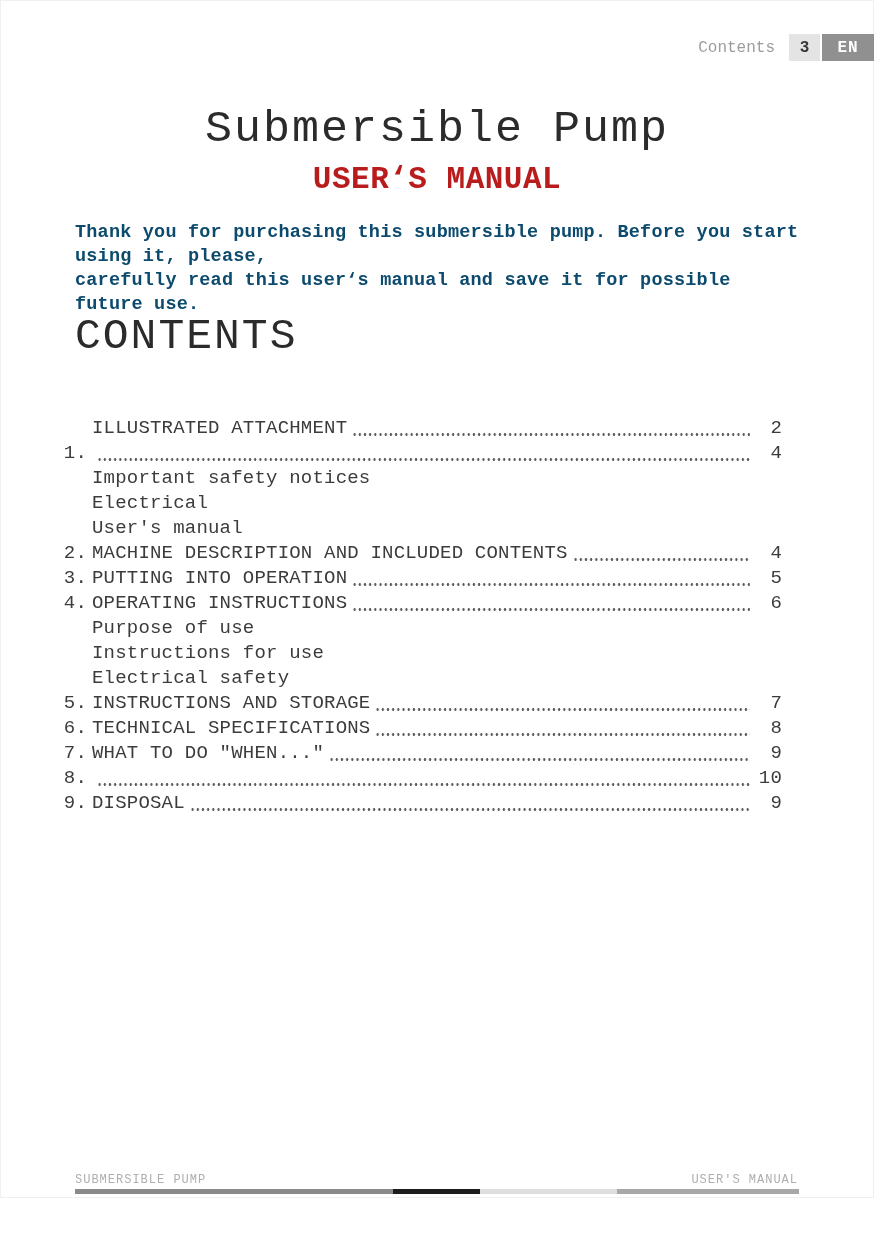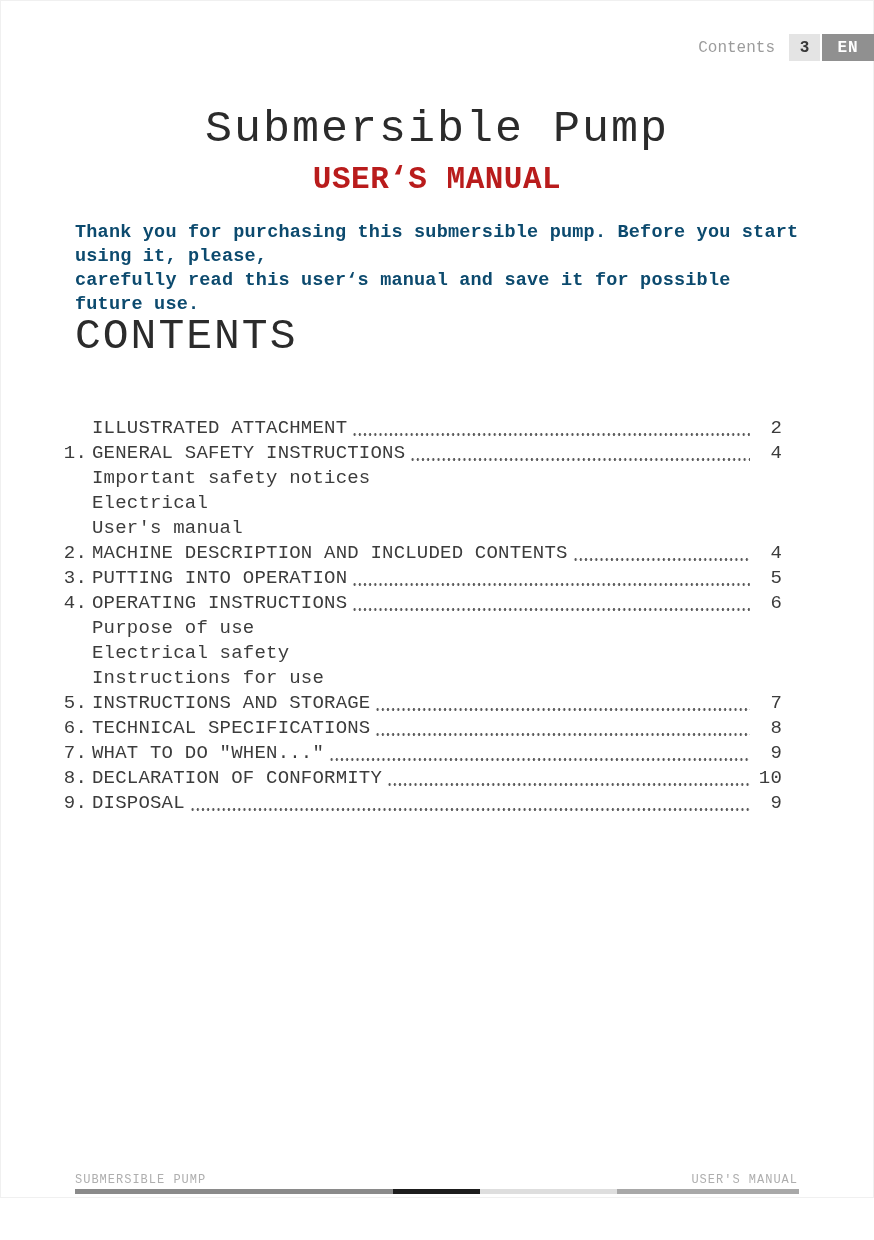--- a/index.html
+++ b/index.html
@@ -192,21 +192,20 @@
 
   <div class="toc">
       <div class="toc-row">
         <span class="toc-num"></span>
         <span class="toc-title">ILLUSTRATED ATTACHMENT</span>
         <span class="toc-leader"></span>
         <span class="toc-page">2</span>
       </div>
       <div class="toc-row">
         <span class="toc-num">1.</span>
-        <span class="toc-title">GENERAL SAFETY INSTRUCTIONS</span>
         <span class="toc-leader"></span>
         <span class="toc-page">4</span>
       </div>
       <div class="toc-row">
         <span class="toc-num"></span>
         <span class="toc-title">Important safety notices</span>
       </div>
       <div class="toc-row">
         <span class="toc-num"></span>
         <span class="toc-title">Electrical</span>
@@ -232,25 +231,25 @@
         <span class="toc-title">OPERATING INSTRUCTIONS</span>
         <span class="toc-leader"></span>
         <span class="toc-page">6</span>
       </div>
       <div class="toc-row">
         <span class="toc-num"></span>
         <span class="toc-title">Purpose of use</span>
       </div>
       <div class="toc-row">
         <span class="toc-num"></span>
+        <span class="toc-title">Instructions for use</span>
+      </div>
+      <div class="toc-row">
+        <span class="toc-num"></span>
         <span class="toc-title">Electrical safety</span>
-      </div>
-      <div class="toc-row">
-        <span class="toc-num"></span>
-        <span class="toc-title">Instructions for use</span>
       </div>
       <div class="toc-row">
         <span class="toc-num">5.</span>
         <span class="toc-title">INSTRUCTIONS AND STORAGE</span>
         <span class="toc-leader"></span>
         <span class="toc-page">7</span>
       </div>
       <div class="toc-row">
         <span class="toc-num">6.</span>
         <span class="toc-title">TECHNICAL SPECIFICATIONS</span>
@@ -258,21 +257,20 @@
         <span class="toc-page">8</span>
       </div>
       <div class="toc-row">
         <span class="toc-num">7.</span>
         <span class="toc-title">WHAT TO DO "WHEN..."</span>
         <span class="toc-leader"></span>
         <span class="toc-page">9</span>
       </div>
       <div class="toc-row">
         <span class="toc-num">8.</span>
-        <span class="toc-title">DECLARATION OF CONFORMITY</span>
         <span class="toc-leader"></span>
         <span class="toc-page">10</span>
       </div>
       <div class="toc-row">
         <span class="toc-num">9.</span>
         <span class="toc-title">DISPOSAL</span>
         <span class="toc-leader"></span>
         <span class="toc-page">9</span>
       </div>
     </div>

